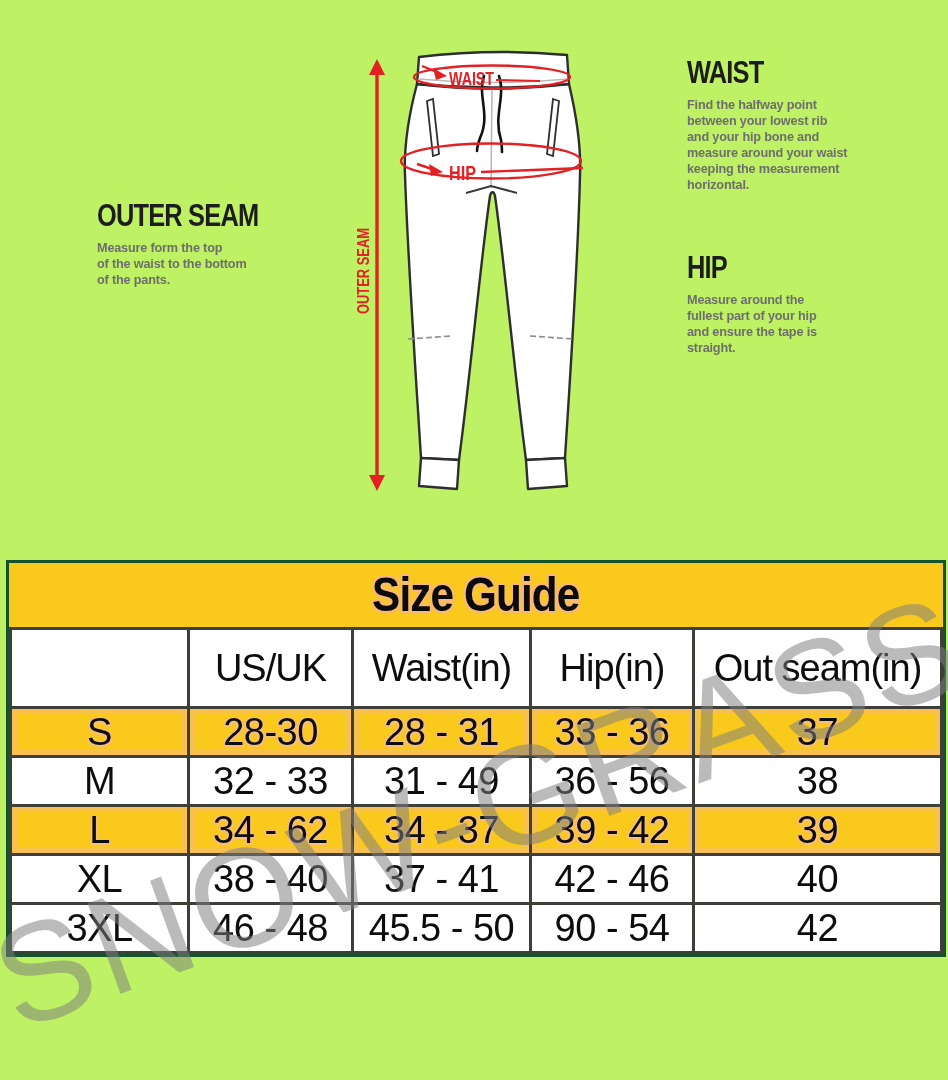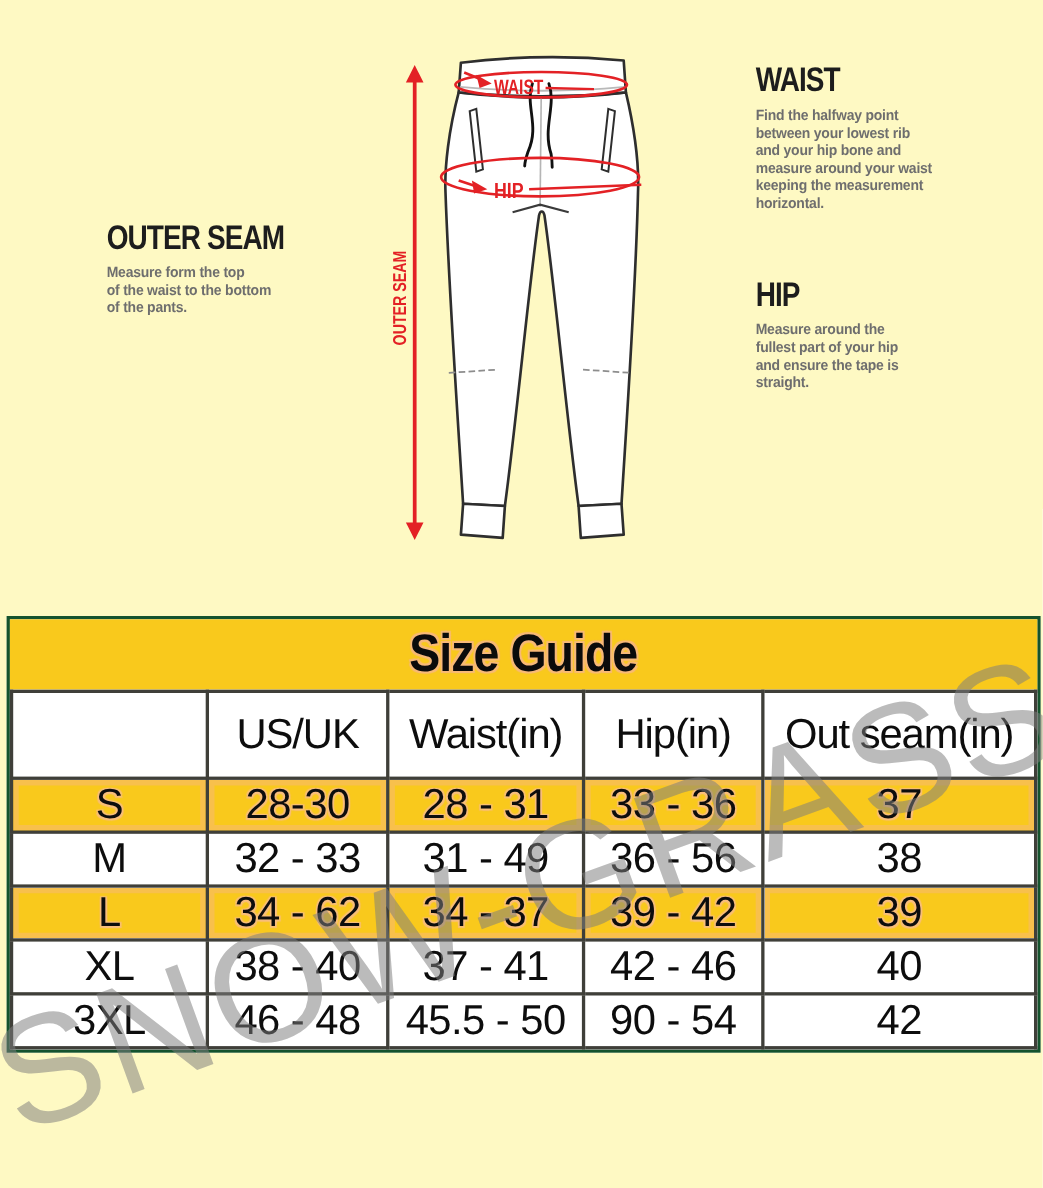--- a/index.html
+++ b/index.html
@@ -1,17 +1,17 @@
 <!DOCTYPE html>
 <html><head>
 <meta charset="utf-8">
 <style>
   html,body{margin:0;padding:0;background:#fff;}
   .screen{
-    position:relative;width:948px;height:1080px;background:#fef9c3;overflow:hidden;
+    position:relative;width:948px;height:1080px;background:#bef264;overflow:hidden;
     font-family:"Liberation Sans",sans-serif;color:#1b1b1b;
   }
   
   .info-block{position:absolute;}
   .info-title{
     font-size:31px;font-weight:bold;letter-spacing:-1px;color:#1d1d1d;
     transform:scaleX(0.82);transform-origin:0 0;white-space:nowrap;line-height:1;
   }
   .info-desc{
     margin-top:9px;font-size:13.5px;font-weight:bold;color:#6e6e6e;

